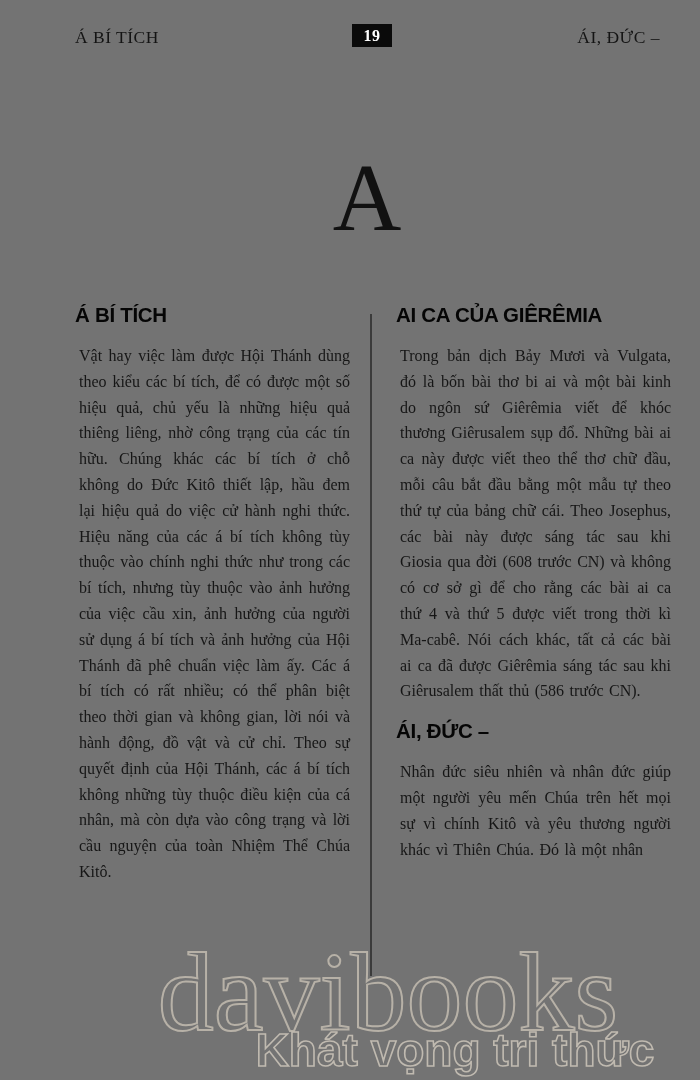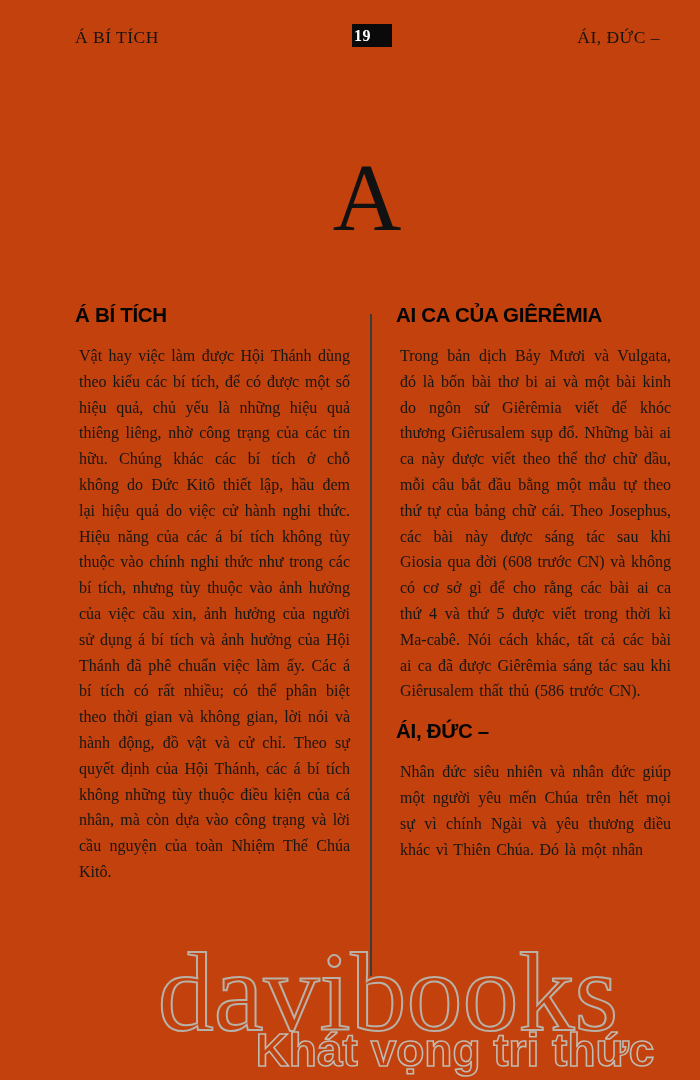--- a/index.html
+++ b/index.html
@@ -1,21 +1,21 @@
 <!DOCTYPE html>
 <html><head>
 <meta charset="utf-8">
 <style>
   html, body { margin: 0; padding: 0; background: #e8e8e8; }
   .page {
     position: relative;
     width: 700px;
     height: 1080px;
     margin: 0 auto;
-    background: #c2410c;
+    background: #737373;
     overflow: hidden;
     color: #141414;
   }
 
   
   .running-head {
     position: absolute;
     top: 24px; left: 75px; right: 40px;
     height: 26px;
     font-family: "Liberation Serif", serif;
@@ -27,20 +27,21 @@
   .page-num {
     position: absolute;
     left: 277px; top: 0;
     min-width: 40px; height: 23px;
     background: #0a0a0a;
     color: #ffffff;
     font-family: "Liberation Serif", serif;
     font-weight: bold;
     font-size: 16px;
     line-height: 23px;
+    text-align: center;
     padding: 0 2px;
     box-sizing: border-box;
   }
 
   
   .section-letter {
     position: absolute;
     top: 148px; left: 0; width: 734px;
     text-align: center;
     font-family: "Liberation Serif", serif;
@@ -111,21 +112,21 @@
     <h2 class="entry-title">Á BÍ TÍCH</h2>
     <p class="entry-body">Vật hay việc làm được Hội Thánh dùng theo kiểu các bí tích, để có được một số hiệu quả, chủ yếu là những hiệu quả thiêng liêng, nhờ công trạng của các tín hữu. Chúng khác các bí tích ở chỗ không do Đức Kitô thiết lập, hầu đem lại hiệu quả do việc cử hành nghi thức. Hiệu năng của các á bí tích không tùy thuộc vào chính nghi thức như trong các bí tích, nhưng tùy thuộc vào ảnh hưởng của việc cầu xin, ảnh hưởng của người sử dụng á bí tích và ảnh hưởng của Hội Thánh đã phê chuẩn việc làm ấy. Các á bí tích có rất nhiều; có thể phân biệt theo thời gian và không gian, lời nói và hành động, đồ vật và cử chỉ. Theo sự quyết định của Hội Thánh, các á bí tích không những tùy thuộc điều kiện của cá nhân, mà còn dựa vào công trạng và lời cầu nguyện của toàn Nhiệm Thể Chúa Kitô.</p>
   </section>
 
   <div class="divider"></div>
 
   <section class="col col-right">
     <h2 class="entry-title">AI CA CỦA GIÊRÊMIA</h2>
     <p class="entry-body">Trong bản dịch Bảy Mươi và Vulgata, đó là bốn bài thơ bi ai và một bài kinh do ngôn sứ Giêrêmia viết để khóc thương Giêrusalem sụp đổ. Những bài ai ca này được viết theo thể thơ chữ đầu, mỗi câu bắt đầu bằng một mẫu tự theo thứ tự của bảng chữ cái. Theo Josephus, các bài này được sáng tác sau khi Giosia qua đời (608 trước CN) và không có cơ sở gì để cho rằng các bài ai ca thứ 4 và thứ 5 được viết trong thời kì Ma-cabê. Nói cách khác, tất cả các bài ai ca đã được Giêrêmia sáng tác sau khi Giêrusalem thất thủ (586 trước CN).</p>
     <h2 class="entry-title second">ÁI, ĐỨC –</h2>
-    <p class="entry-body">Nhân đức siêu nhiên và nhân đức giúp một người yêu mến Chúa trên hết mọi sự vì chính Ngài và yêu thương điều khác vì Thiên Chúa. Đó là một nhân</p>
+    <p class="entry-body">Nhân đức siêu nhiên và nhân đức giúp một người yêu mến Chúa trên hết mọi sự vì chính Kitô và yêu thương người khác vì Thiên Chúa. Đó là một nhân</p>
   </section>
 
   <svg class="watermark" viewBox="0 0 700 1080" xmlns="http://www.w3.org/2000/svg">
     <text x="388" y="1030" text-anchor="middle" font-family="Liberation Serif, serif" font-size="112" fill="none" stroke="#b7b1a7" stroke-width="2">davibooks</text>
     <text x="455" y="1066" text-anchor="middle" font-family="Liberation Sans, sans-serif" font-size="46" font-weight="bold" fill="none" stroke="#c0bab0" stroke-width="1.6">Khát vọng tri thức</text>
   </svg>
 
 </div>
 
 </body></html>

